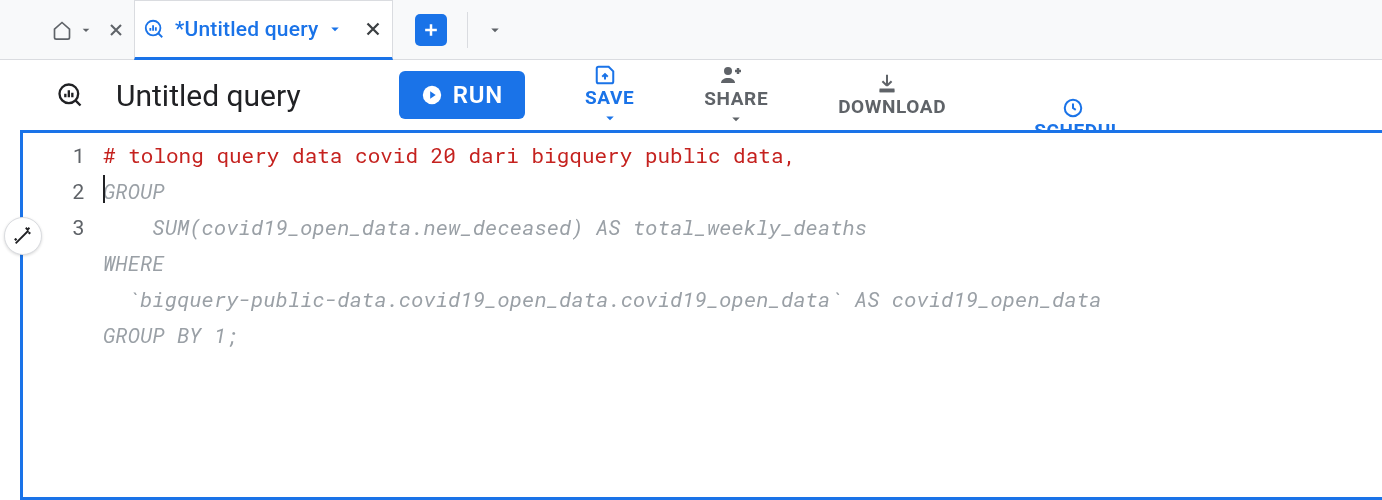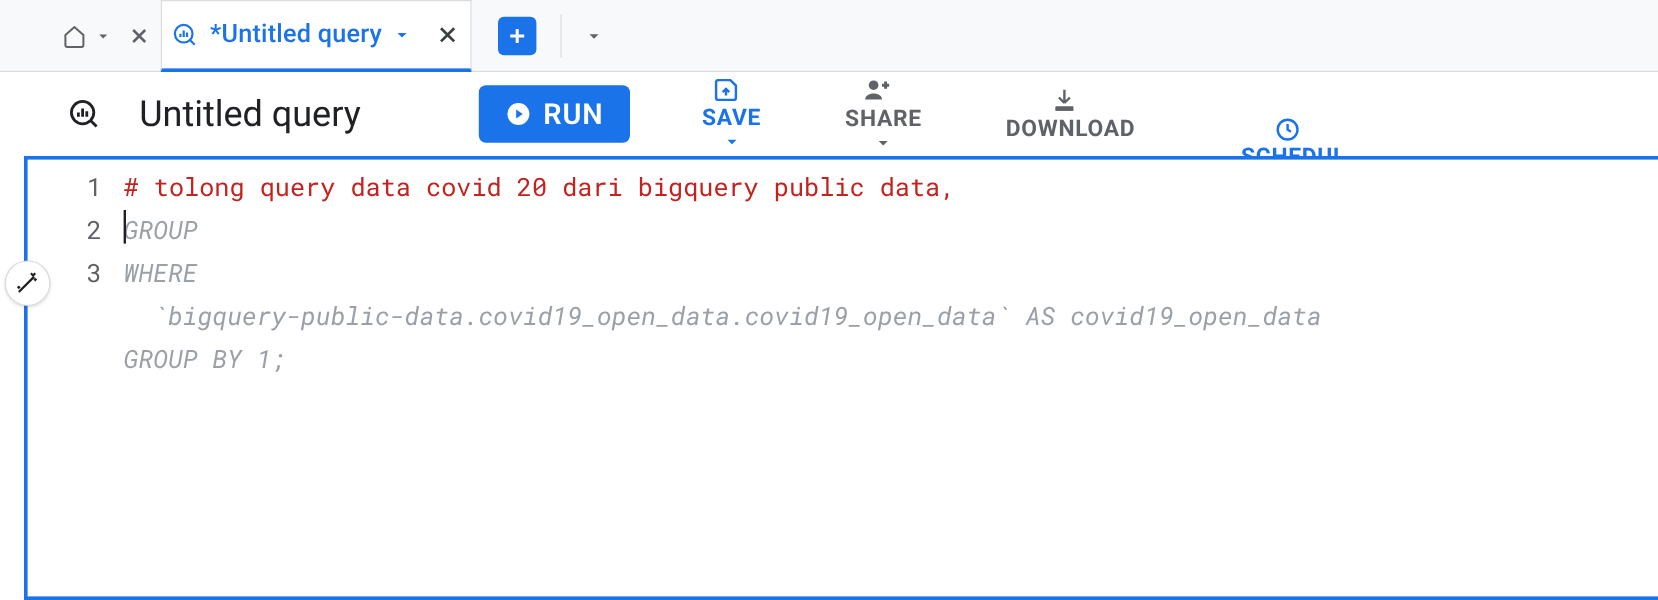--- a/index.html
+++ b/index.html
@@ -318,18 +318,19 @@
   </div>
   <div class="editor">
     <div class="gutter">
       <div>1</div>
       <div>2</div>
       <div>3</div>
     </div>
     <div class="code">
       <div class="code-line"><span class="comment"># tolong query data covid 20 dari bigquery public data,</span></div>
       <div class="code-line cursor-line"><span class="cursor"></span><span class="suggestion">GROUP</span></div>
+      <div class="suggestion">    SUM(covid19_open_data.new_deceased) AS total_weekly_deaths</div>
       <div class="suggestion">WHERE</div>
       <div class="suggestion">  `bigquery-public-data.covid19_open_data.covid19_open_data` AS covid19_open_data</div>
       <div class="suggestion">GROUP BY 1;</div>
     </div>
   </div>
 </div>
 
 </body></html>

